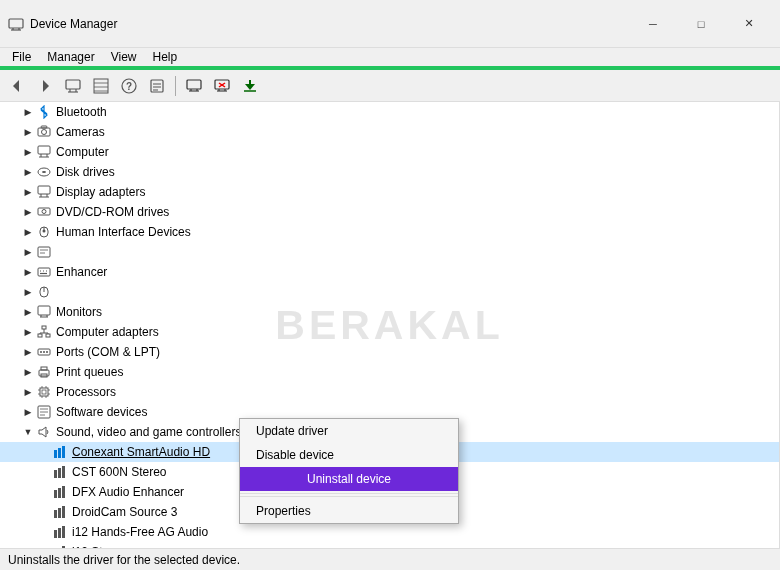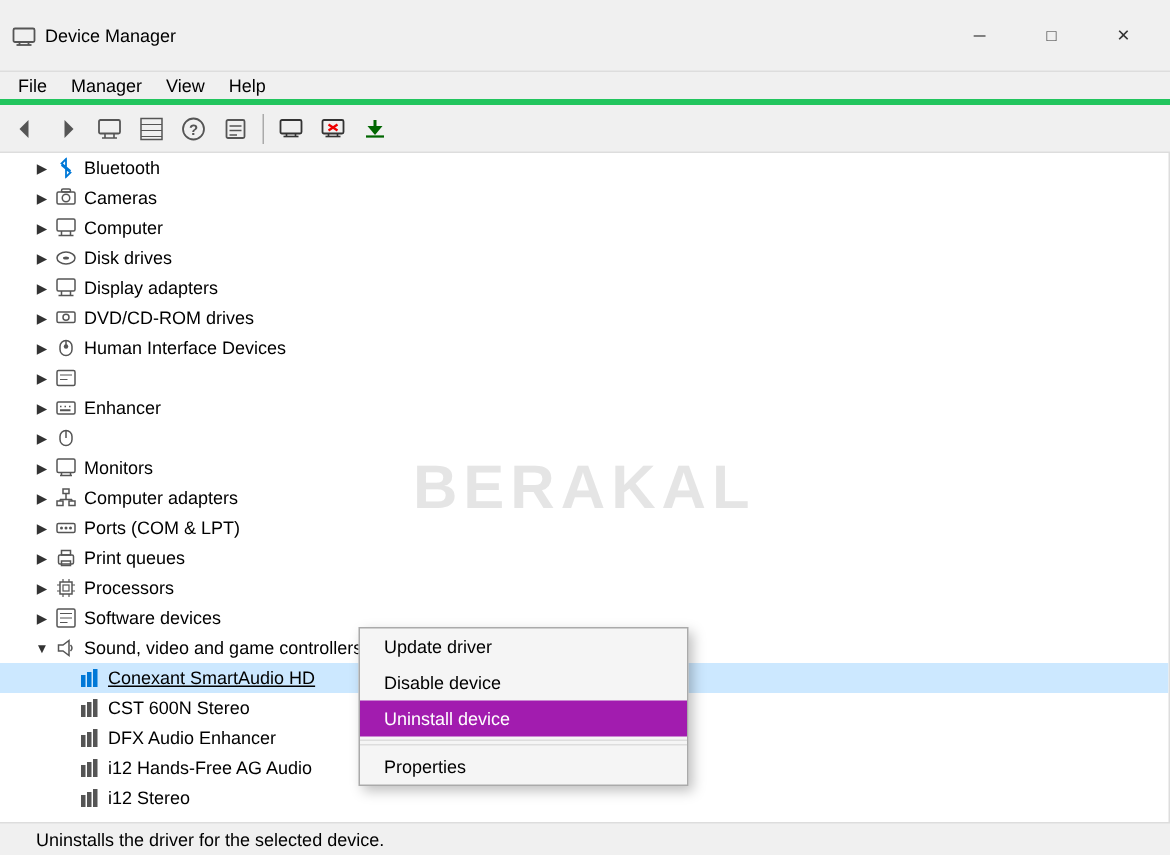--- a/index.html
+++ b/index.html
@@ -185,37 +185,38 @@
       z-index: 100;
       font-size: 12px;
       margin-left: 14px;
     }
     .context-menu-item {
       padding: 5px 16px;
       cursor: pointer;
       color: #000;
     }
     .context-menu-item.active {
-      background: #a21caf;
+      background: #6d28d9;
       color: #fff;
+      text-align: center;
     }
     .context-menu-sep {
       height: 1px;
       background: #ddd;
       margin: 2px 0;
     }
 
     
     .status-bar {
       height: 22px;
       background: #f0f0f0;
       border-top: 1px solid #ddd;
       display: flex;
       align-items: center;
-      padding: 0 24px;
+      padding: 0 8px;
       font-size: 12px;
       color: #000;
     }
   </style>
 </head>
 <body>
 
 <div class="title-bar">
   <span class="title-bar-icon">
     <svg width="16" height="16" viewBox="0 0 16 16">
@@ -565,20 +566,31 @@
       <span class="tree-icon">
         <svg width="14" height="14" viewBox="0 0 14 14">
             <rect x="1" y="5" width="3" height="8" fill="#555"></rect>
             <rect x="5" y="3" width="3" height="10" fill="#555"></rect>
             <rect x="9" y="1" width="3" height="12" fill="#555"></rect>
           </svg>
       </span>
       <span class="tree-label">DFX Audio Enhancer</span>
     </div>
 
+    <div class="tree-item indent-2">
+      <span class="expand-arrow" style="visibility:hidden">▶</span>
+      <span class="tree-icon">
+        <svg width="14" height="14" viewBox="0 0 14 14">
+            <rect x="1" y="5" width="3" height="8" fill="#555"></rect>
+            <rect x="5" y="3" width="3" height="10" fill="#555"></rect>
+            <rect x="9" y="1" width="3" height="12" fill="#555"></rect>
+          </svg>
+      </span>
+      <span class="tree-label">DroidCam Source 3</span>
+    </div>
 
 
     <div class="tree-item indent-2">
       <span class="expand-arrow" style="visibility:hidden">▶</span>
       <span class="tree-icon">
         <svg width="14" height="14" viewBox="0 0 14 14">
             <rect x="1" y="5" width="3" height="8" fill="#555"></rect>
             <rect x="5" y="3" width="3" height="10" fill="#555"></rect>
             <rect x="9" y="1" width="3" height="12" fill="#555"></rect>
           </svg>

